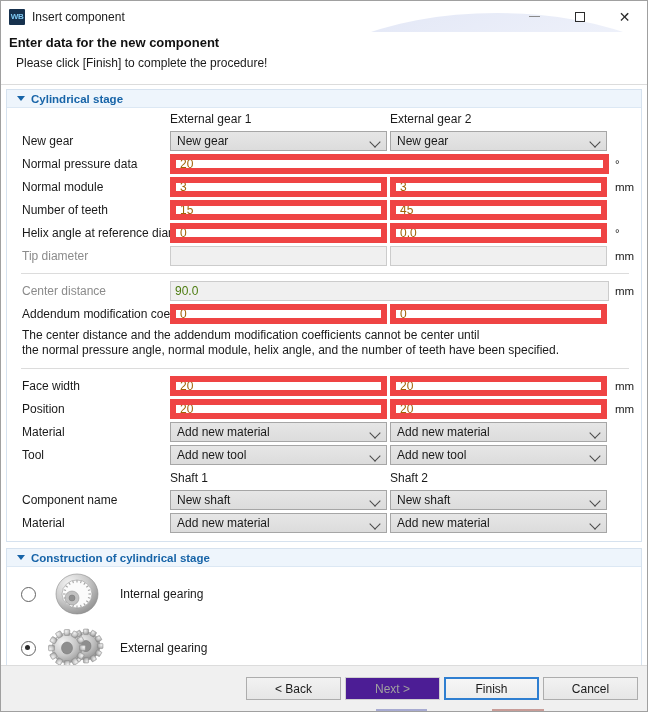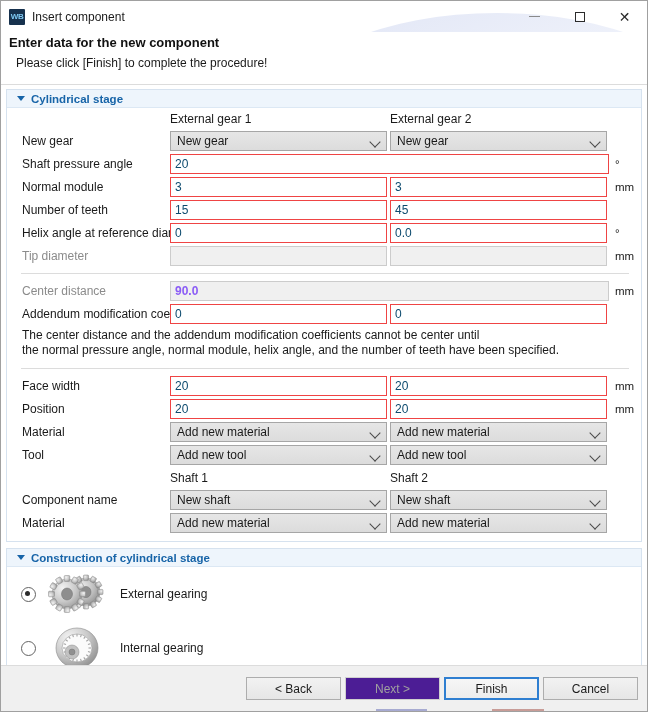--- a/index.html
+++ b/index.html
@@ -186,35 +186,34 @@
   .unit {
     font-size: 11.5px;
     color: #1a1a1a;
   }
 
   
   .fld {
     box-sizing: border-box;
     height: 20px;
     width: 217px;
-    border: 1px solid #ef4444;
+    border: 6px solid #ef4444;
     background: #ffffff;
     font-family: "Liberation Sans", sans-serif;
     font-size: 12px;
-    color: #0c4a6e;
+    color: #a16207;
     padding: 0 4px;
     line-height: 18px;
     outline: none;
   }
   .fld.wide { width: 439px; }
   .fld.disabled {
     background: #f0f0f0;
     border: 1px solid #cccccc;
-    color: #8b5cf6;
-    font-weight: bold;
+    color: #4d7c0f;
   }
 
   
   .combo {
     box-sizing: border-box;
     position: relative;
     height: 20px;
     width: 217px;
     border: 1px solid #a6a6a6;
     background: linear-gradient(to bottom,#e6e6e6 0%,#dcdcdc 100%);
@@ -367,21 +366,21 @@
           <div class="c1-col">
               <div class="combo">New gear<span class="chev"></span></div>
             </div>
           <div class="c2-col">
               <div class="combo">New gear<span class="chev"></span></div>
             </div>
           <div class="unit-col"><span class="unit"></span></div>
         </div>
 
         <div class="row">
-          <div class="lbl-col"><span class="lbl">Shaft pressure angle</span></div>
+          <div class="lbl-col"><span class="lbl">Normal pressure data</span></div>
           <div class="c1-col" style="flex:0 0 439px;width:439px;"><input class="fld wide" type="text" value="20" style=""></div>
           <div class="unit-col"><span class="unit">°</span></div>
         </div>
 
         <div class="row">
           <div class="lbl-col"><span class="lbl">Normal module</span></div>
           <div class="c1-col"><input class="fld" type="text" value="3" style=""></div>
           <div class="c2-col"><input class="fld" type="text" value="3" style=""></div>
           <div class="unit-col"><span class="unit">mm</span></div>
         </div>
@@ -497,20 +496,66 @@
         <div style="height:6px"></div>
       </div>
     </div>
 
     <div class="group" style="margin-top:6px;">
       <div class="group-header">
         <span class="tri"></span>
         <span class="group-title">Construction of cylindrical stage</span>
       </div>
       <div class="group-body">
+
+        <div class="opt-row">
+          <span class="radio"></span>
+          <span class="gear-pic">
+            <svg viewBox="0 0 58 46" width="58" height="46">
+              <defs>
+                <radialGradient id="g3" cx="32%" cy="25%" r="80%">
+                  <stop offset="0%" stop-color="#f4f4f4"></stop>
+                  <stop offset="55%" stop-color="#cacaca"></stop>
+                  <stop offset="100%" stop-color="#949494"></stop>
+                </radialGradient>
+              </defs>
+              <g transform="translate(29,23)">
+                <ellipse rx="21" ry="20" fill="url(#g3)" stroke="#8a8a8a" stroke-width=".6"></ellipse>
+                <ellipse rx="15" ry="14" fill="#fbfbfb" stroke="#9a9a9a" stroke-width=".6"></ellipse>
+                <g stroke="#a5a5a5" stroke-width="1.1">
+                  <line x1="0" y1="-14" x2="0" y2="-11.5" transform="rotate(0)"></line>
+                  <line x1="0" y1="-14" x2="0" y2="-11.5" transform="rotate(18)"></line>
+                  <line x1="0" y1="-14" x2="0" y2="-11.5" transform="rotate(36)"></line>
+                  <line x1="0" y1="-14" x2="0" y2="-11.5" transform="rotate(54)"></line>
+                  <line x1="0" y1="-14" x2="0" y2="-11.5" transform="rotate(72)"></line>
+                  <line x1="0" y1="-14" x2="0" y2="-11.5" transform="rotate(90)"></line>
+                  <line x1="0" y1="-14" x2="0" y2="-11.5" transform="rotate(108)"></line>
+                  <line x1="0" y1="-14" x2="0" y2="-11.5" transform="rotate(126)"></line>
+                  <line x1="0" y1="-14" x2="0" y2="-11.5" transform="rotate(144)"></line>
+                  <line x1="0" y1="-14" x2="0" y2="-11.5" transform="rotate(162)"></line>
+                  <line x1="0" y1="-14" x2="0" y2="-11.5" transform="rotate(180)"></line>
+                  <line x1="0" y1="-14" x2="0" y2="-11.5" transform="rotate(198)"></line>
+                  <line x1="0" y1="-14" x2="0" y2="-11.5" transform="rotate(216)"></line>
+                  <line x1="0" y1="-14" x2="0" y2="-11.5" transform="rotate(234)"></line>
+                  <line x1="0" y1="-14" x2="0" y2="-11.5" transform="rotate(252)"></line>
+                  <line x1="0" y1="-14" x2="0" y2="-11.5" transform="rotate(270)"></line>
+                  <line x1="0" y1="-14" x2="0" y2="-11.5" transform="rotate(288)"></line>
+                  <line x1="0" y1="-14" x2="0" y2="-11.5" transform="rotate(306)"></line>
+                  <line x1="0" y1="-14" x2="0" y2="-11.5" transform="rotate(324)"></line>
+                  <line x1="0" y1="-14" x2="0" y2="-11.5" transform="rotate(342)"></line>
+                </g>
+                <g transform="translate(-5,4)">
+                  <circle r="7" fill="#c2c2c2" stroke="#8a8a8a" stroke-width=".5"></circle>
+                  <circle r="3" fill="#909090" stroke="#757575" stroke-width=".5"></circle>
+                </g>
+              </g>
+            </svg>
+          </span>
+          <span class="opt-label">Internal gearing</span>
+        </div>
 
         <div class="opt-row">
           <span class="radio on"></span>
           <span class="gear-pic">
             <svg viewBox="0 0 58 46" width="58" height="46">
               <defs>
                 <radialGradient id="g1" cx="35%" cy="30%" r="75%">
                   <stop offset="0%" stop-color="#f2f2f2"></stop>
                   <stop offset="60%" stop-color="#c9c9c9"></stop>
                   <stop offset="100%" stop-color="#9a9a9a"></stop>
@@ -559,66 +604,20 @@
                     <rect x="-2.8" y="-18.5" width="5.6" height="6" rx="1" transform="rotate(330)"></rect>
                   </g>
                 </g>
                 <ellipse rx="5.5" ry="6" fill="#8e8e8e" stroke="#6f6f6f" stroke-width=".5"></ellipse>
               </g>
             </svg>
           </span>
           <span class="opt-label">External gearing</span>
         </div>
 
-        <div class="opt-row">
-          <span class="radio"></span>
-          <span class="gear-pic">
-            <svg viewBox="0 0 58 46" width="58" height="46">
-              <defs>
-                <radialGradient id="g3" cx="32%" cy="25%" r="80%">
-                  <stop offset="0%" stop-color="#f4f4f4"></stop>
-                  <stop offset="55%" stop-color="#cacaca"></stop>
-                  <stop offset="100%" stop-color="#949494"></stop>
-                </radialGradient>
-              </defs>
-              <g transform="translate(29,23)">
-                <ellipse rx="21" ry="20" fill="url(#g3)" stroke="#8a8a8a" stroke-width=".6"></ellipse>
-                <ellipse rx="15" ry="14" fill="#fbfbfb" stroke="#9a9a9a" stroke-width=".6"></ellipse>
-                <g stroke="#a5a5a5" stroke-width="1.1">
-                  <line x1="0" y1="-14" x2="0" y2="-11.5" transform="rotate(0)"></line>
-                  <line x1="0" y1="-14" x2="0" y2="-11.5" transform="rotate(18)"></line>
-                  <line x1="0" y1="-14" x2="0" y2="-11.5" transform="rotate(36)"></line>
-                  <line x1="0" y1="-14" x2="0" y2="-11.5" transform="rotate(54)"></line>
-                  <line x1="0" y1="-14" x2="0" y2="-11.5" transform="rotate(72)"></line>
-                  <line x1="0" y1="-14" x2="0" y2="-11.5" transform="rotate(90)"></line>
-                  <line x1="0" y1="-14" x2="0" y2="-11.5" transform="rotate(108)"></line>
-                  <line x1="0" y1="-14" x2="0" y2="-11.5" transform="rotate(126)"></line>
-                  <line x1="0" y1="-14" x2="0" y2="-11.5" transform="rotate(144)"></line>
-                  <line x1="0" y1="-14" x2="0" y2="-11.5" transform="rotate(162)"></line>
-                  <line x1="0" y1="-14" x2="0" y2="-11.5" transform="rotate(180)"></line>
-                  <line x1="0" y1="-14" x2="0" y2="-11.5" transform="rotate(198)"></line>
-                  <line x1="0" y1="-14" x2="0" y2="-11.5" transform="rotate(216)"></line>
-                  <line x1="0" y1="-14" x2="0" y2="-11.5" transform="rotate(234)"></line>
-                  <line x1="0" y1="-14" x2="0" y2="-11.5" transform="rotate(252)"></line>
-                  <line x1="0" y1="-14" x2="0" y2="-11.5" transform="rotate(270)"></line>
-                  <line x1="0" y1="-14" x2="0" y2="-11.5" transform="rotate(288)"></line>
-                  <line x1="0" y1="-14" x2="0" y2="-11.5" transform="rotate(306)"></line>
-                  <line x1="0" y1="-14" x2="0" y2="-11.5" transform="rotate(324)"></line>
-                  <line x1="0" y1="-14" x2="0" y2="-11.5" transform="rotate(342)"></line>
-                </g>
-                <g transform="translate(-5,4)">
-                  <circle r="7" fill="#c2c2c2" stroke="#8a8a8a" stroke-width=".5"></circle>
-                  <circle r="3" fill="#909090" stroke="#757575" stroke-width=".5"></circle>
-                </g>
-              </g>
-            </svg>
-          </span>
-          <span class="opt-label">Internal gearing</span>
-        </div>
-
       </div>
     </div>
 
   </div>
 
   <div class="footer">
     <button class="btn">&lt; Back</button>
     <button class="btn disabled" disabled="">Next &gt;</button>
     <button class="btn primary">Finish</button>
     <button class="btn">Cancel</button>

